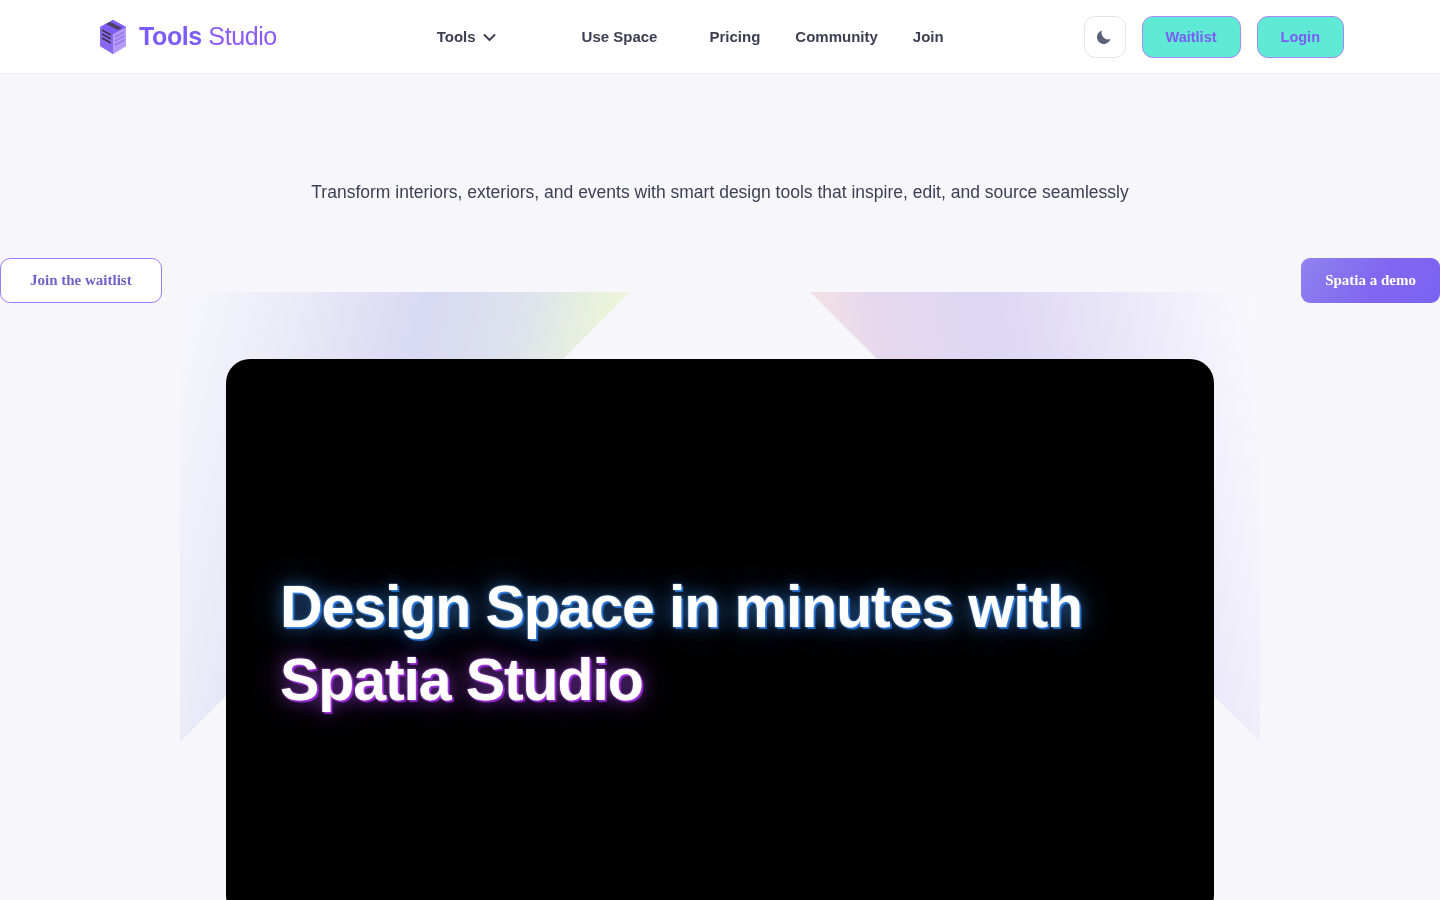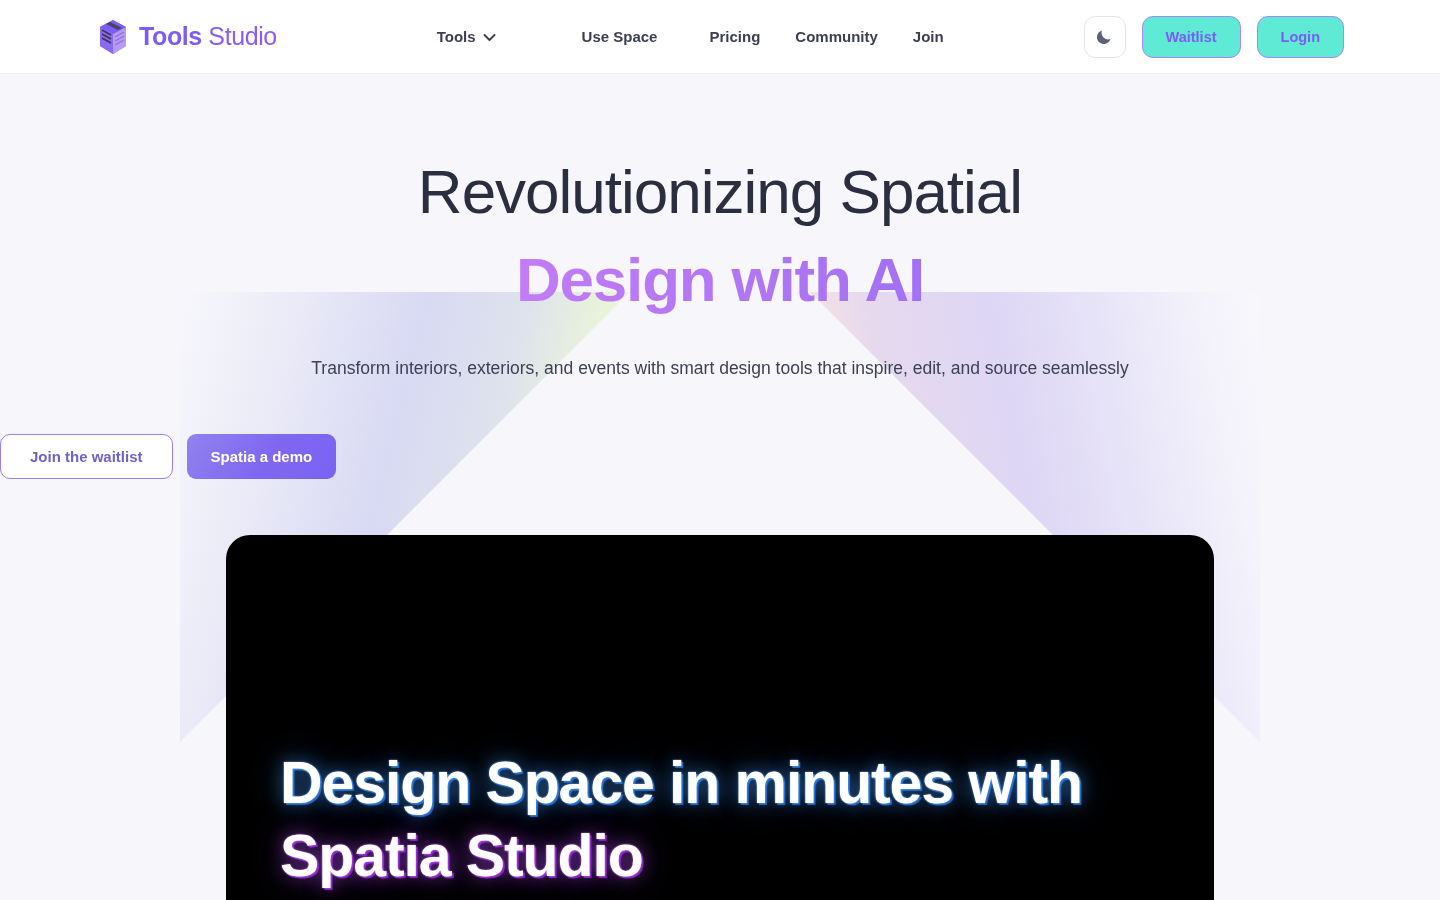--- a/index.html
+++ b/index.html
@@ -169,22 +169,23 @@
     font-size: 17.5px;
     line-height: 2.05;
     color: #3d4155;
     font-weight: 400;
   }
 
   .cta-row {
     margin-top: 47px;
     display: flex;
     align-items: center;
-    justify-content: flex-start;
-    gap: 14px;
+    justify-content: space-between;
+    gap: 28px;
+    font-family: Liberation Serif, serif;
   }
 
   .btn-outline-lg {
     height: 45px;
     padding: 0 29px;
     border-radius: 10px;
     border: 1.6px solid #9a7df4;
     background: #ffffff;
     color: #6f63c9;
     font-size: 15px;
@@ -344,24 +345,20 @@
         <stop offset="88%" stop-color="#f4f3fb"></stop>
         <stop offset="100%" stop-color="#f8f8fc"></stop>
       </linearGradient>
     </defs>
     <polygon points="180,668 180,218 630,218" fill="url(#gradLeft)"></polygon>
     <polygon points="1260,668 1260,218 810,218" fill="url(#gradRight)"></polygon>
   </svg>
 
   <div class="hero-inner">
 
-    <h1 class="headline">
-      <span>Revolutionizing Spatial</span>
-      <span class="line2">Design with AI</span>
-    </h1>
 
     <p class="subtitle">Transform interiors, exteriors, and events with smart design tools that inspire, edit, and source seamlessly</p>
 
     <div class="cta-row">
       <button class="btn-outline-lg">Join the waitlist</button>
       <button class="btn-filled-lg">Spatia a demo</button>
     </div>
 
   </div>
 

